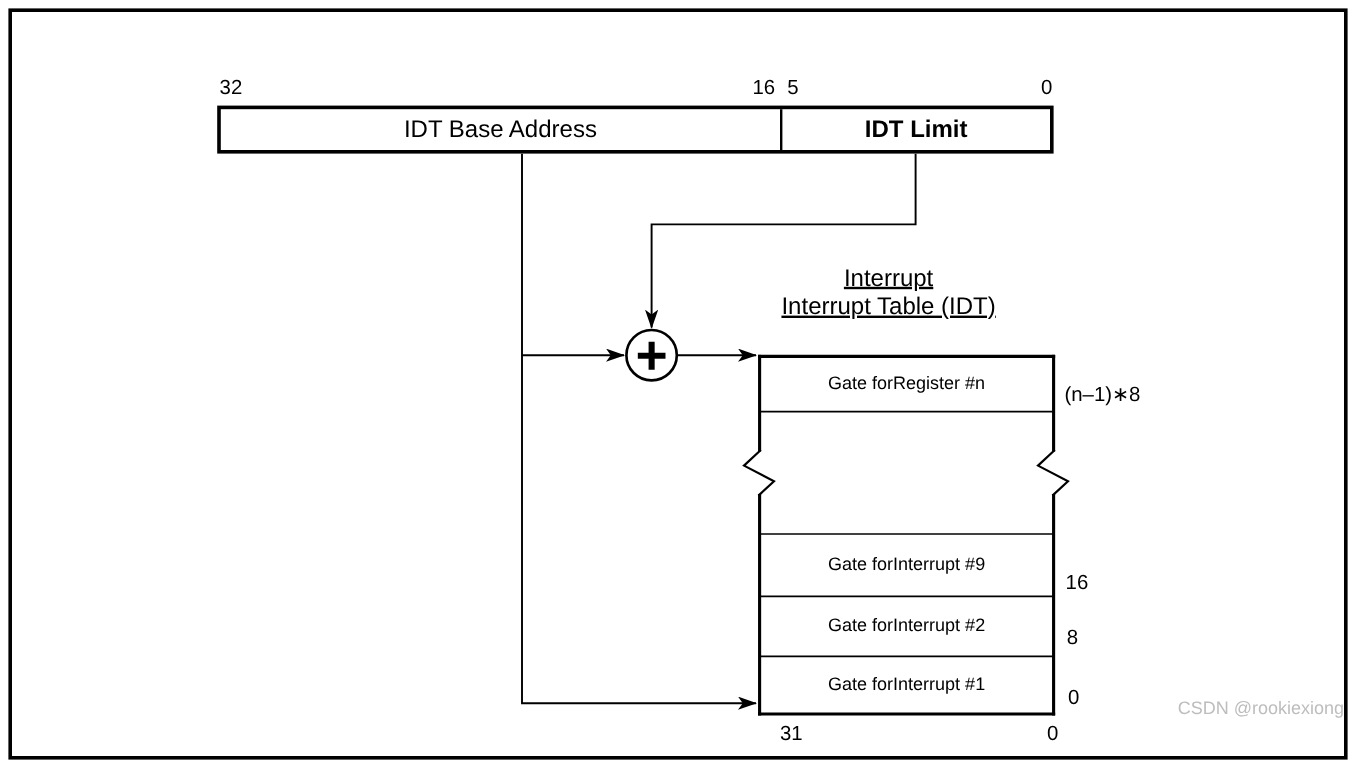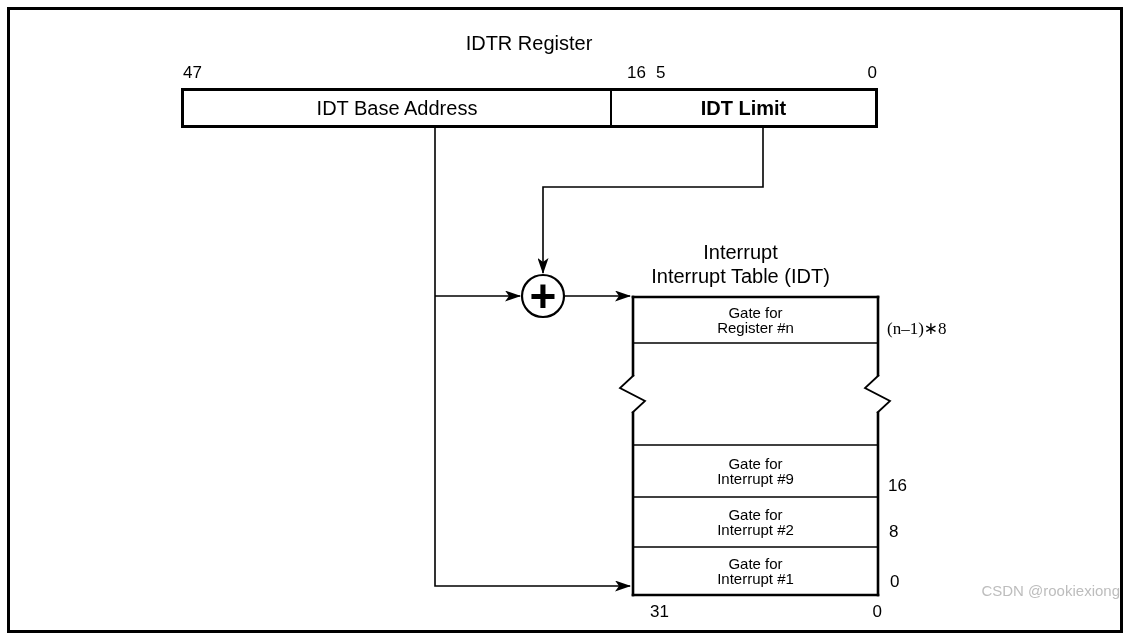--- a/index.html
+++ b/index.html
@@ -15,25 +15,25 @@
   .title{position:absolute;font-size:20px;line-height:24px;text-align:center;white-space:nowrap;}
   
   #idtr-box{
     position:absolute;left:181px;top:88px;width:697px;height:40px;
     box-sizing:border-box;border:3px solid #000;background:#fff;display:flex;
   }
   .reg-cell{
     box-sizing:border-box;height:100%;display:flex;align-items:center;justify-content:center;
     font-size:20px;white-space:nowrap;
   }
-  #reg-cell-base{width:428px;border-right:2px solid #000;}
+  #reg-cell-base{width:468px;border-right:2px solid #000;}
   #reg-cell-limit{flex:1;font-weight:bold;}
   
   .idt-row{
-    position:absolute;left:633px;width:245px;display:flex;flex-direction:column;
+    position:absolute;left:633px;width:245px;display:flex;
     align-items:center;justify-content:center;text-align:center;
     font-size:15px;line-height:15.5px;white-space:nowrap;
   }
   #plus-symbol{
     position:absolute;left:523px;top:277px;width:40px;height:40px;
     text-align:center;line-height:38px;font-size:46px;font-weight:bold;
   }
   #watermark{
     position:absolute;left:900px;top:582px;width:220px;text-align:right;
     font-size:15px;line-height:17px;color:#bdbdbd;white-space:nowrap;
@@ -78,39 +78,38 @@
     </g>
 
     <g stroke="#000" stroke-width="1.3">
       <line x1="633" y1="343" x2="878" y2="343"></line>
       <line x1="633" y1="445" x2="878" y2="445"></line>
       <line x1="633" y1="497" x2="878" y2="497"></line>
       <line x1="633" y1="547" x2="878" y2="547"></line>
     </g>
   </svg>
 
-  <div class="title" style="left:429px;top:31px;width:200px;">IDTR Register</div>
 
-  <div class="lbl" style="left:183px;top:64px;">47</div>
+  <div class="lbl" style="left:183px;top:64px;">32</div>
   <div class="lbl" style="left:616px;top:64px;width:30px;text-align:right;">16</div>
   <div class="lbl" style="left:656px;top:64px;">5</div>
   <div class="lbl" style="left:847px;top:64px;width:30px;text-align:right;">0</div>
 
   <div id="idtr-box">
     <div class="reg-cell" id="reg-cell-base">
       <span>IDT Base Address</span>
     </div>
     <div class="reg-cell" id="reg-cell-limit">
       <span>IDT Limit</span>
     </div>
   </div>
 
   <div id="plus-symbol">+</div>
 
-  <div class="title" style="left:618px;top:240px;width:245px;">
+  <div class="title" style="left:618px;top:220px;width:245px;text-decoration:underline;">
     <div>Interrupt</div>
     <div>Interrupt Table (IDT)</div>
   </div>
 
   <div class="idt-row" style="top:297px;height:46px;">
     <div>Gate for</div>
     <div>Register #n</div>
   </div>
   <div class="idt-row" style="top:445px;height:52px;">
     <div>Gate for</div>
@@ -118,21 +117,21 @@
   </div>
   <div class="idt-row" style="top:497px;height:50px;">
     <div>Gate for</div>
     <div>Interrupt #2</div>
   </div>
   <div class="idt-row" style="top:547px;height:48px;">
     <div>Gate for</div>
     <div>Interrupt #1</div>
   </div>
 
-  <div class="lbl" style="left:887px;top:320px;font-family:Liberation Serif, serif;">(n–1)∗8</div>
+  <div class="lbl" style="left:887px;top:320px;">(n–1)∗8</div>
   <div class="lbl" style="left:888px;top:477px;">16</div>
   <div class="lbl" style="left:889px;top:523px;">8</div>
   <div class="lbl" style="left:890px;top:573px;">0</div>
 
   <div class="lbl" style="left:650px;top:603px;">31</div>
   <div class="lbl" style="left:856px;top:603px;width:26px;text-align:right;">0</div>
 
   <div id="watermark">CSDN @rookiexiong</div>
 </div>
 

